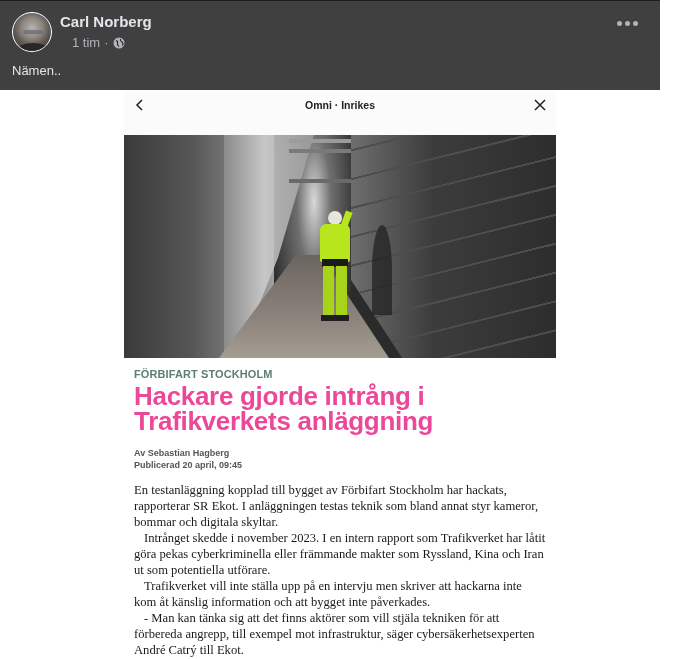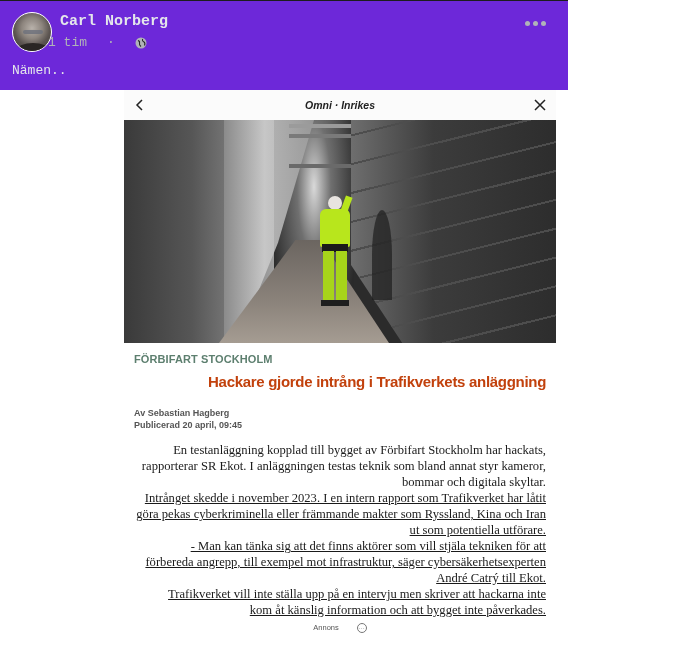--- a/index.html
+++ b/index.html
@@ -3,25 +3,24 @@
 <meta charset="utf-8">
 <style>
   html, body { margin: 0; padding: 0; }
   body {
     width: 680px; height: 659px; overflow: hidden;
     background: #ffffff;
     font-family: "Liberation Sans", sans-serif;
   }
   .post-header {
     position: relative;
-    width: 568px; height: 90px;
-    background: #6d28d9;
+    width: 660px; height: 90px;
+    background: #404040;
     border-top: 1px solid #1c1d1e;
     box-sizing: border-box;
-    font-family: Liberation Mono, monospace;
   }
   .avatar {
     position: absolute; left: 12px; top: 11px;
     width: 40px; height: 40px; border-radius: 50%;
     background: radial-gradient(circle at 50% 40%, #b9b2ab 0%, #8d857e 35%, #5b5450 60%, #3a3634 100%);
     overflow: hidden;
     border: 1px solid #fff;
     box-sizing: border-box;
   }
   .avatar .glasses {
@@ -30,23 +29,23 @@
   }
   .avatar .shirt {
     position: absolute; left: 4px; bottom: -6px; width: 32px; height: 14px;
     background: #2a2624; border-radius: 50% 50% 0 0;
   }
   .author-name {
     position: absolute; left: 60px; top: 12px;
     color: #e4e6eb; font-weight: bold; font-size: 15px;
   }
   .meta {
-    position: absolute; left: 48px; top: 34px;
+    position: absolute; left: 72px; top: 34px;
     color: #b0b3b8; font-size: 13px;
-    display: flex; align-items: center; gap: 20px;
+    display: flex; align-items: center; gap: 4px;
   }
   .globe-icon {
     display: inline-block; width: 12px; height: 12px;
   }
   .more-button {
     position: absolute; right: 22px; top: 20px;
     display: flex; gap: 3px; cursor: pointer;
   }
   .more-button span {
     width: 5px; height: 5px; border-radius: 50%; background: #b0b3b8;
@@ -55,23 +54,22 @@
     position: absolute; left: 12px; top: 62px;
     color: #e4e6eb; font-size: 13px;
   }
 
   .screenshot {
     position: absolute; left: 124px; top: 90px;
     width: 432px; height: 569px;
     background: #ffffff;
   }
   .shot-topbar {
-    position: relative; height: 30px;
+    position: relative; height: 45px;
     background: #fbfbfb;
-    font-style: italic;
   }
   .back-icon, .close-icon {
     position: absolute; top: 7px; width: 16px; height: 16px; cursor: pointer;
   }
   .back-icon { left: 8px; }
   .close-icon { right: 8px; }
   .shot-title {
     position: absolute; left: 0; right: 0; top: 9px; text-align: center;
     font-size: 10.5px; font-weight: bold; color: #222;
   }
@@ -143,34 +141,33 @@
 
   .article {
     padding: 0 10px;
   }
   .kicker {
     margin-top: 10px;
     font-size: 11px; font-weight: bold; color: #5d7f6f; letter-spacing: .1px;
   }
   .headline {
     margin-top: 4px;
-    font-size: 15px; line-height: 25px; font-weight: bold; color: #c2410c;
+    font-size: 26px; line-height: 25px; font-weight: bold; color: #ec4899;
     letter-spacing: -.3px;
-    text-align: right;
   }
   .byline {
     margin-top: 13px; font-size: 9px; line-height: 12px; color: #555; font-weight: bold;
   }
   .body {
     margin-top: 11px;
     font-family: "Liberation Serif", serif;
-    font-size: 12.6px; line-height: 16px; color: #1a1a1a; text-align: right;
+    font-size: 12.6px; line-height: 16px; color: #1a1a1a;
   }
   .body p { margin: 0; }
-  .body p.indent { text-indent: 10px; text-decoration: underline; }
+  .body p.indent { text-indent: 10px; }
   .ad-line {
     margin-top: 5px; text-align: center; font-size: 7.5px; color: #555;
     display: flex; justify-content: center; align-items: flex-start; gap: 18px;
   }
   .ad-more-icon {
     display: inline-block; width: 10px; height: 10px; border: 1px solid #777; border-radius: 50%;
     font-size: 6px; line-height: 9px; text-align: center; color: #555; cursor: pointer; box-sizing: border-box;
   }
 </style>
 </head>
@@ -237,22 +234,22 @@
   <div class="article">
     <div class="kicker">FÖRBIFART STOCKHOLM</div>
     <div class="headline">Hackare gjorde intrång i Trafikverkets anläggning</div>
     <div class="byline">
       <div>Av Sebastian Hagberg</div>
       <div>Publicerad 20 april, 09:45</div>
     </div>
     <div class="body">
       <p>En testanläggning kopplad till bygget av Förbifart Stockholm har hackats, rapporterar SR Ekot. I anläggningen testas teknik som bland annat styr kameror, bommar och digitala skyltar.</p>
       <p class="indent">Intrånget skedde i november 2023. I en intern rapport som Trafikverket har låtit göra pekas cyberkriminella eller främmande makter som Ryssland, Kina och Iran ut som potentiella utförare.</p>
+      <p class="indent">Trafikverket vill inte ställa upp på en intervju men skriver att hackarna inte kom åt känslig information och att bygget inte påverkades.</p>
       <p class="indent">- Man kan tänka sig att det finns aktörer som vill stjäla tekniken för att förbereda angrepp, till exempel mot infrastruktur, säger cybersäkerhetsexperten André Catrý till Ekot.</p>
-      <p class="indent">Trafikverket vill inte ställa upp på en intervju men skriver att hackarna inte kom åt känslig information och att bygget inte påverkades.</p>
     </div>
   </div>
   <div class="ad-line">
     <span>Annons</span>
     <span class="ad-more-icon">···</span>
   </div>
 
 </div>
 
 </body></html>

